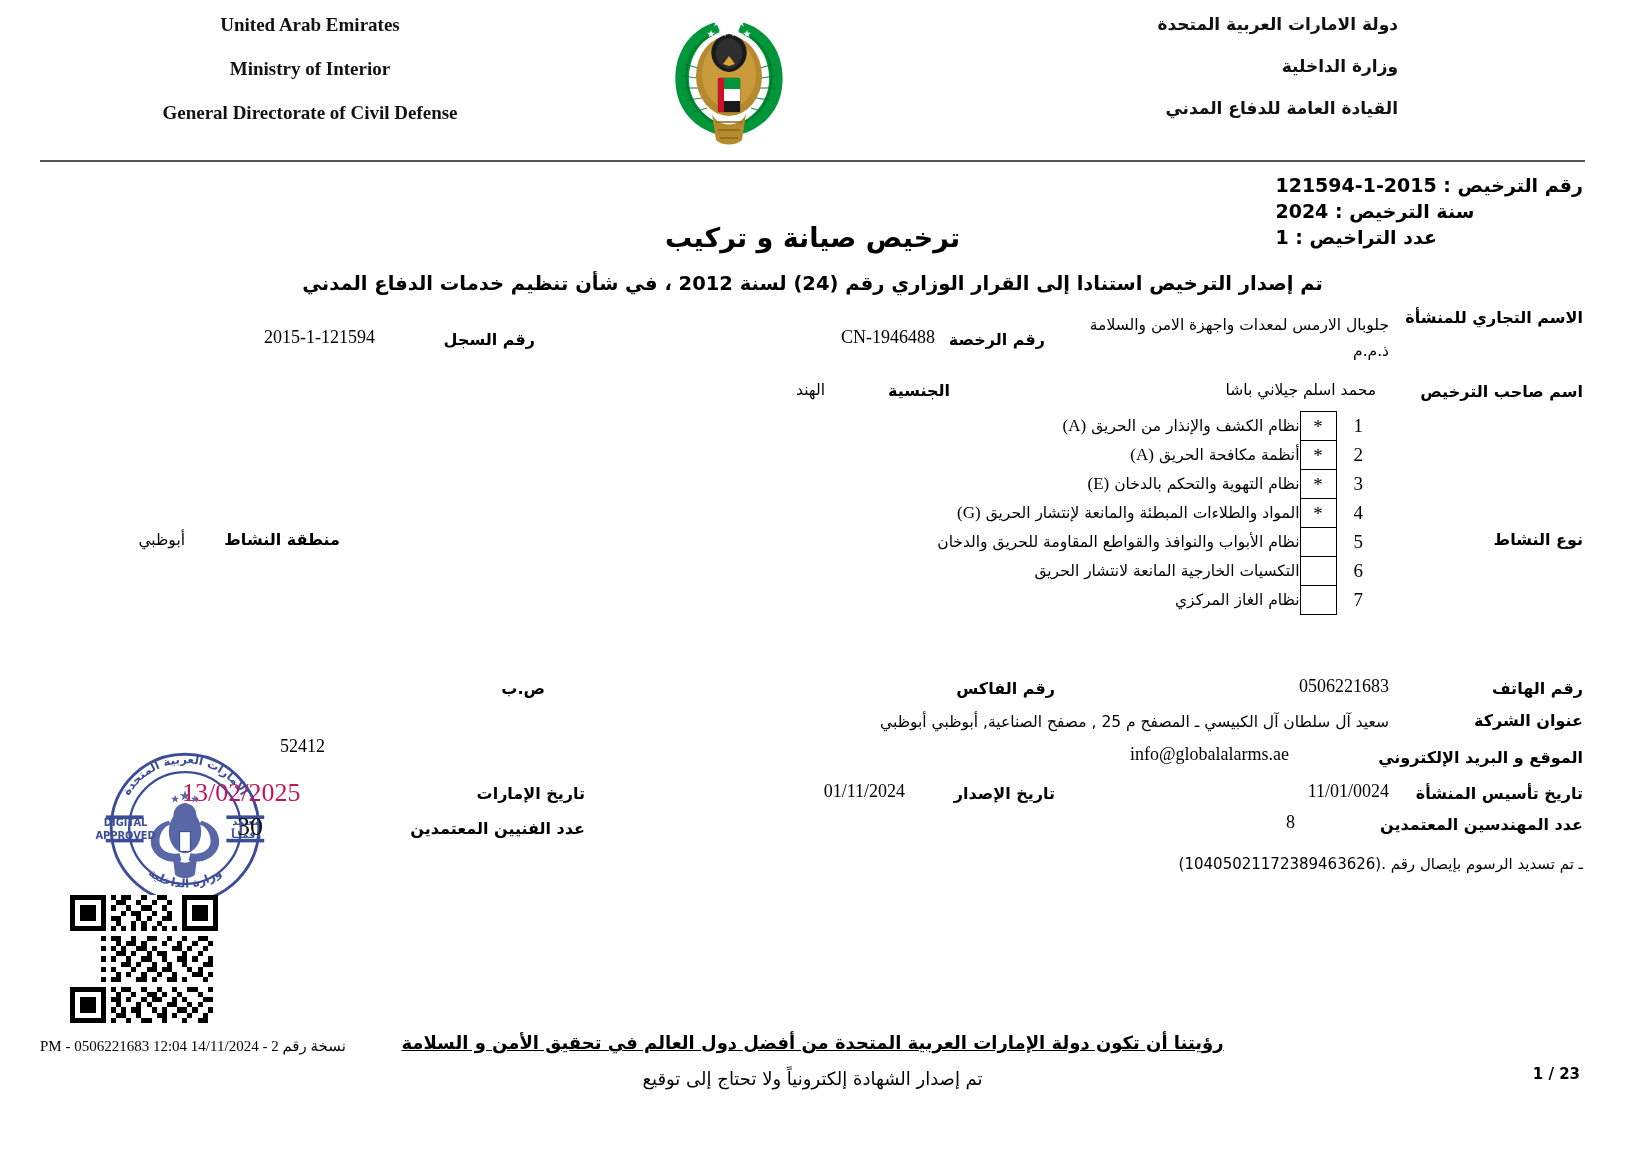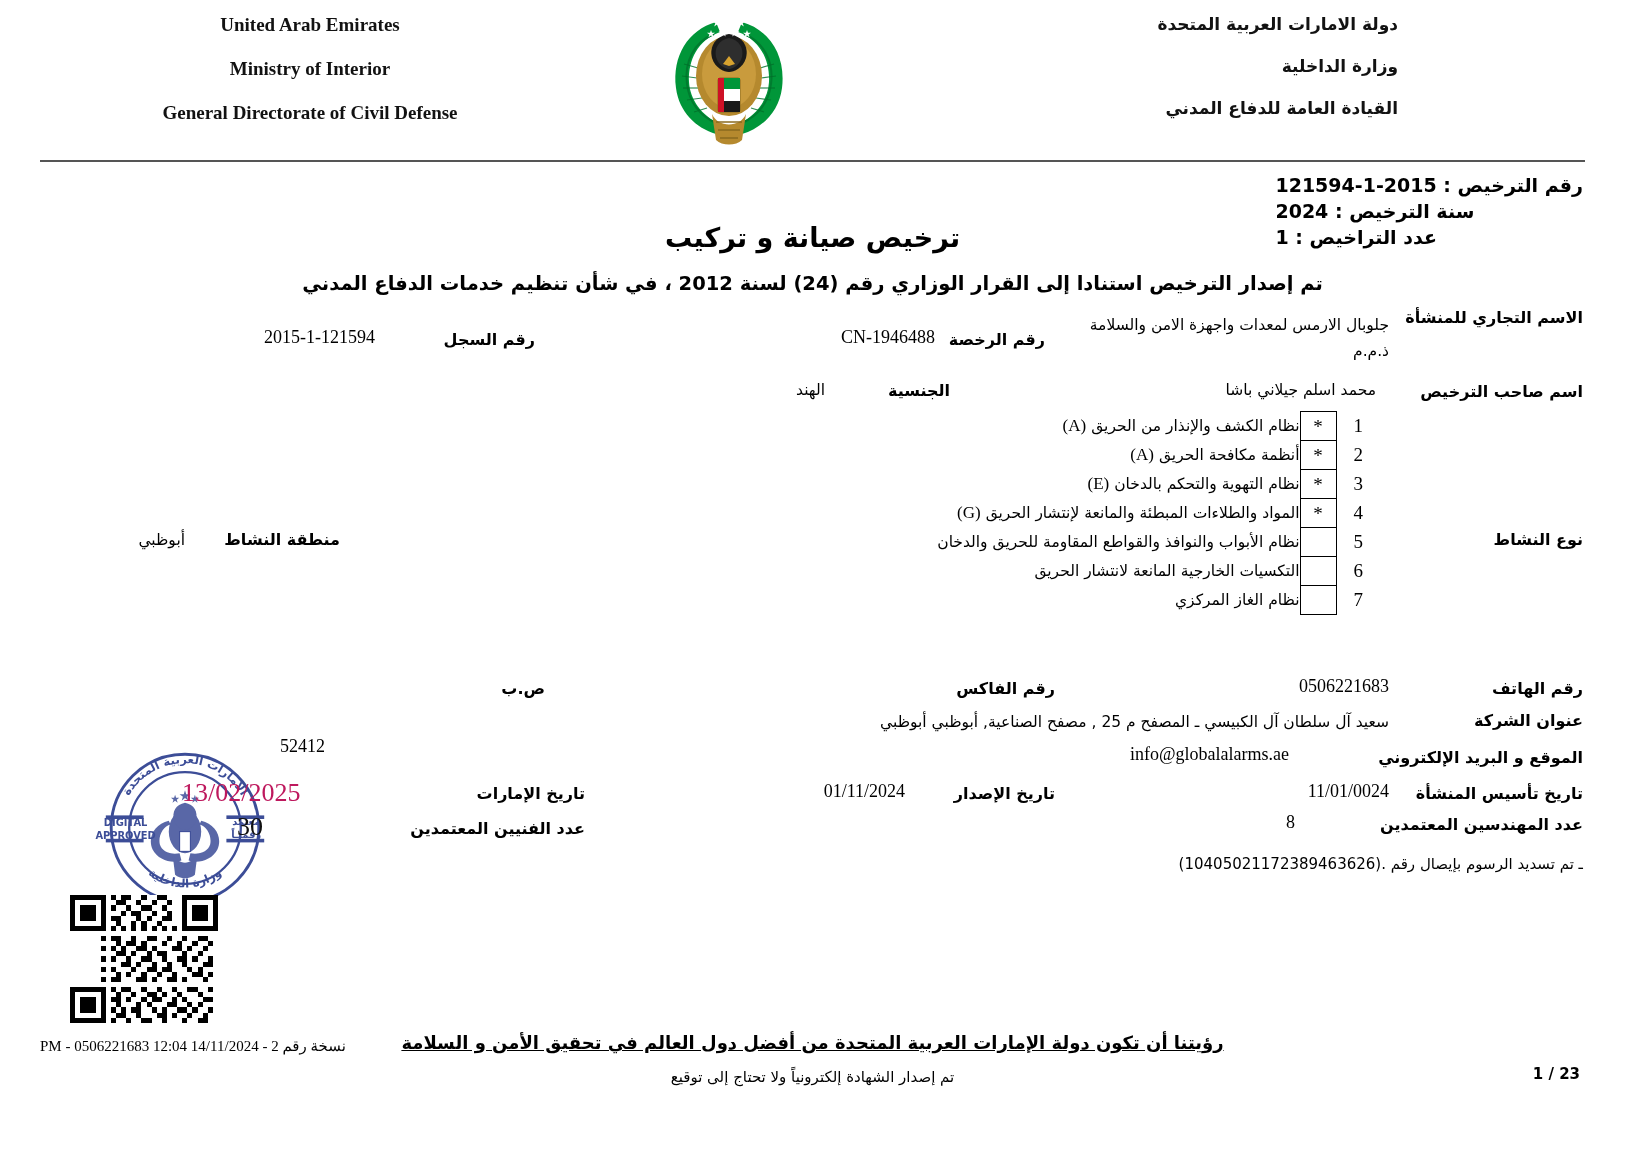--- a/index.html
+++ b/index.html
@@ -176,21 +176,21 @@
     font-weight: bold;
     font-size: 18px;
     text-decoration: underline;
   }
   .enote {
     position: absolute;
     top: 1068px;
     left: 0; right: 0;
     text-align: center;
     font-family: "DejaVu Sans", "Liberation Sans", sans-serif;
-    font-size: 15px;
+    font-size: 18px;
   }
   .copyline {
     position: absolute;
     top: 1037px;
     left: 40px;
     direction: rtl;
     font-family: "Liberation Serif", "DejaVu Serif", serif;
     font-size: 15px;
     white-space: nowrap;
   }

